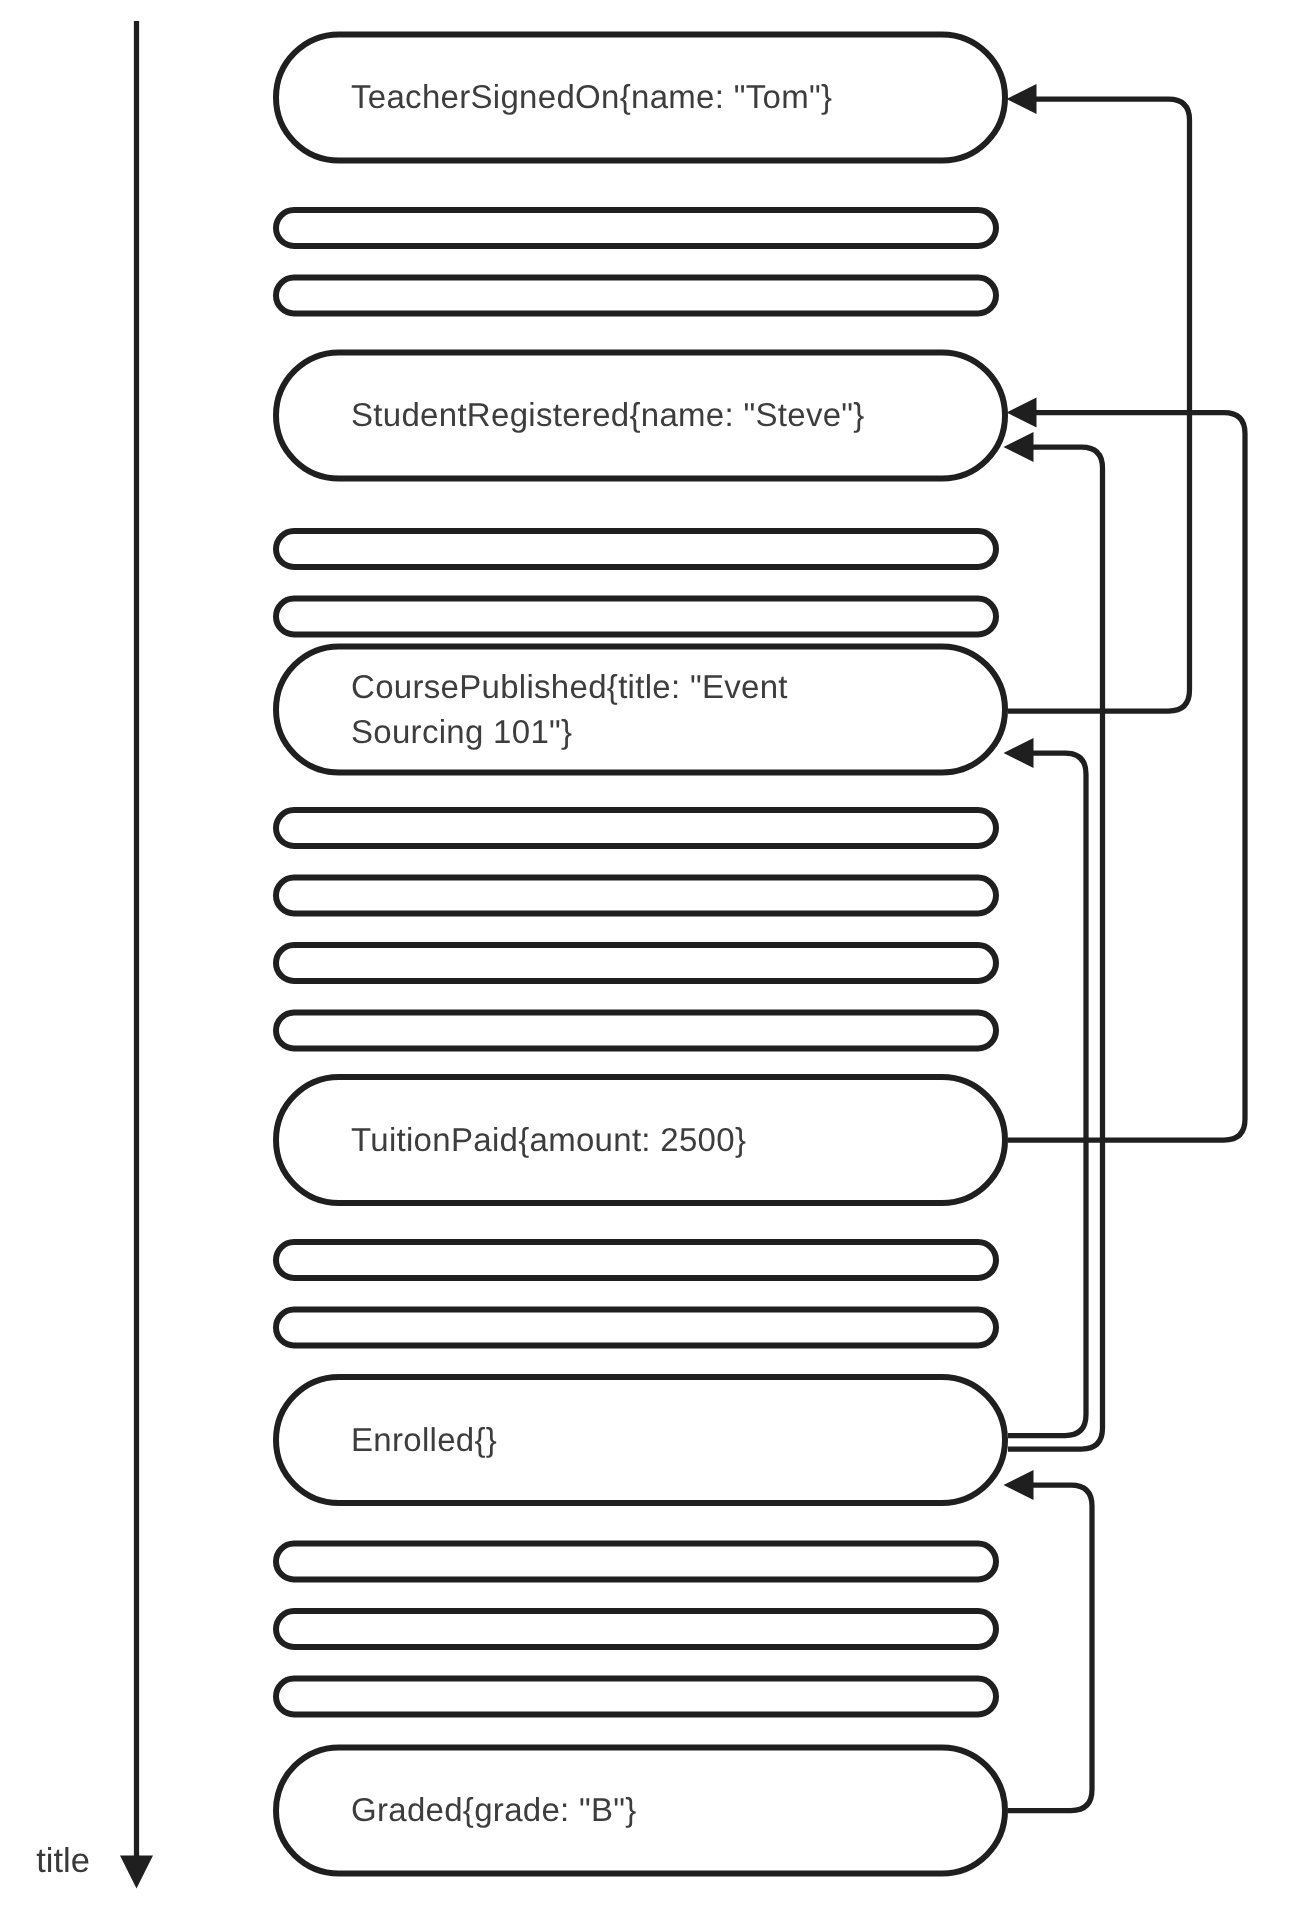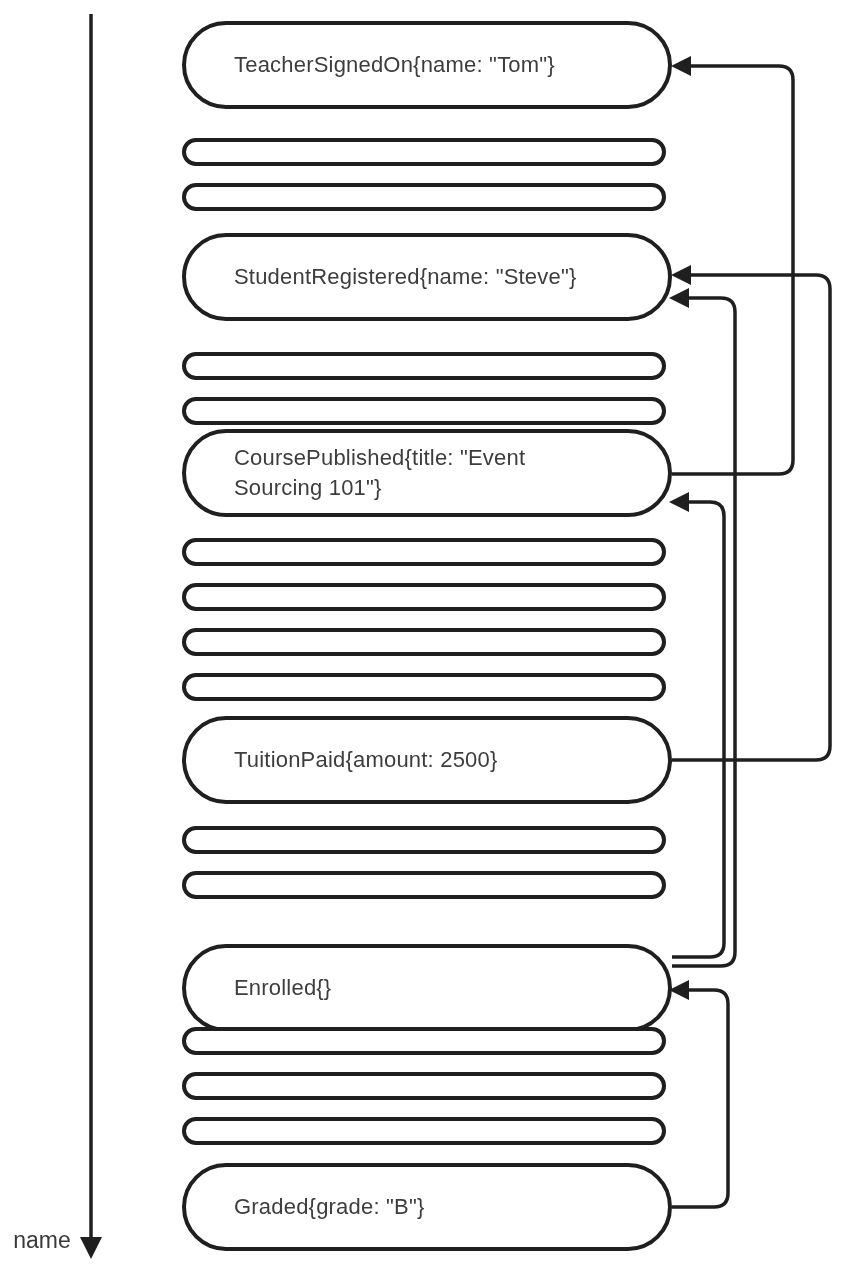--- a/index.html
+++ b/index.html
@@ -81,21 +81,21 @@
 </style>
 </head>
 <body>
 
 <div id="canvas">
 
   <svg id="time-axis-layer" width="866" height="1284" viewBox="0 0 866 1284">
     <line x1="91" y1="14" x2="91" y2="1240" stroke="#1f1f1f" stroke-width="3.5"></line>
     <polygon class="arrowhead" points="91,1259 80,1237 102,1237"></polygon>
   </svg>
-  <div id="time-label">name</div>
+  <div id="time-label">title</div>
 
   <svg id="connector-layer" width="866" height="1284" viewBox="0 0 866 1284">
     <path class="connector" d="M 672 474 H 779 Q 793 474 793 460 V 80 Q 793 66 779 66 H 690"></path>
     <polygon class="arrowhead" points="671,66 691,56 691,76"></polygon>
 
     <path class="connector" d="M 672 760 H 816 Q 830 760 830 746 V 289 Q 830 275 816 275 H 690"></path>
     <polygon class="arrowhead" points="671,275 691,265 691,285"></polygon>
 
     <path class="connector" d="M 672 966 H 721 Q 735 966 735 952 V 312 Q 735 298 721 298 H 688"></path>
     <polygon class="arrowhead" points="669,298 689,288 689,308"></polygon>
@@ -113,21 +113,21 @@
   <div class="event-pill" style="top:233px">
     <span class="label">StudentRegistered{name: "Steve"}</span>
   </div>
   <div class="event-pill" style="top:429px">
     <span class="label">CoursePublished{title: "Event
 Sourcing 101"}</span>
   </div>
   <div class="event-pill" style="top:716px">
     <span class="label">TuitionPaid{amount: 2500}</span>
   </div>
-  <div class="event-pill" style="top:944px">
+  <div class="event-pill" style="top:916px">
     <span class="label">Enrolled{}</span>
   </div>
   <div class="event-pill" style="top:1163px">
     <span class="label">Graded{grade: "B"}</span>
   </div>
 
   <div class="thin-pill" style="top:138px"></div>
   <div class="thin-pill" style="top:183px"></div>
 
   <div class="thin-pill" style="top:352px"></div>

